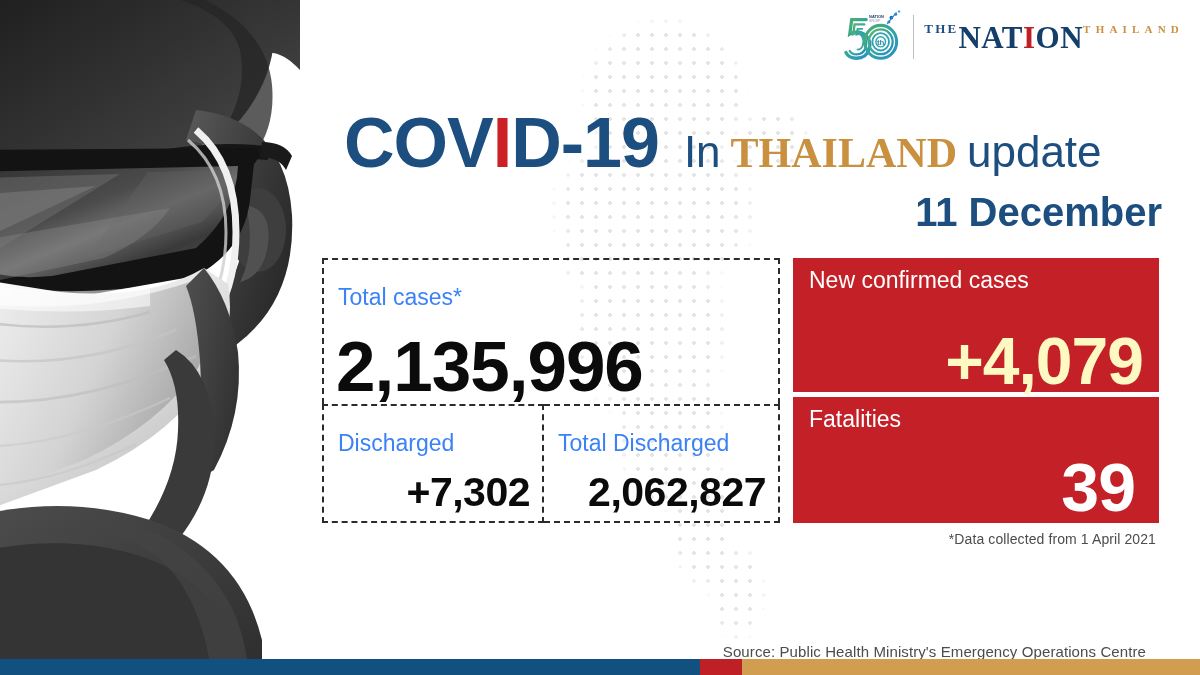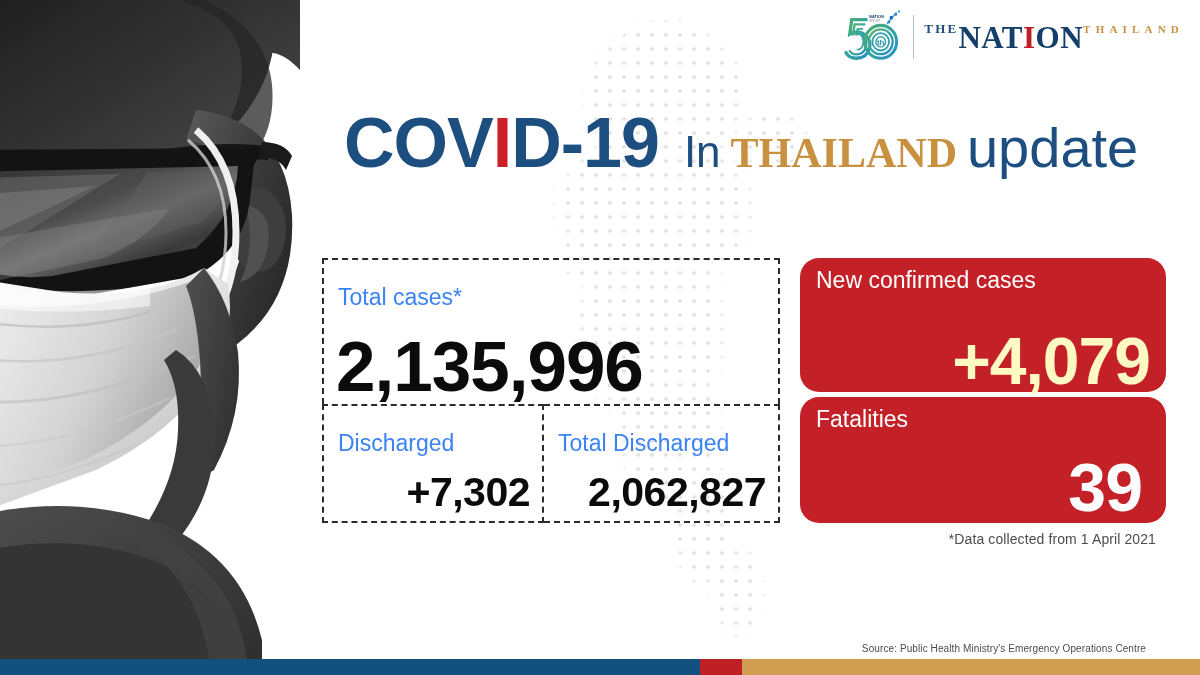--- a/index.html
+++ b/index.html
@@ -133,21 +133,21 @@
   }
   .t-thailand {
     font-family:"Liberation Serif", serif;
     font-size:42px;
     font-weight:700;
     color:#c8903f;
     margin-left:10px;
     line-height:1;
   }
   .t-update {
-    font-size:56px;
+    font-size:44px;
     font-weight:400;
     color:#1c4e80;
     margin-left:10px;
     line-height:1;
   }
   .t-date {
     position:absolute;
     right:38px; top:192px;
     font-size:40px;
     font-weight:700;
@@ -211,25 +211,24 @@
 
   
   .panel-red {
     position:absolute;
     left:788px; top:258px;
     width:366px; height:265px;
     z-index:5;
   }
   .red-box {
     position:absolute;
-    left:12px;
+    left:5px;
     width:366px;
     background:#c32127;
     color:#ffffff;
-    border-radius:19px;
   }
   .red-new { top:0; height:134px; }
   .red-fatal { top:139px; height:126px;padding-left:44px; }
   .red-label {
     position:absolute;
     left:16px; top:9px;
     font-size:23px;
     font-weight:400;
     color:#ffffff;
     white-space:nowrap;
@@ -258,21 +257,21 @@
     position:absolute;
     right:44px; top:531px;
     font-size:14px;
     color:#4c4c4c;
     z-index:5;
     letter-spacing:0.1px;
   }
   .source {
     position:absolute;
     right:54px; top:643px;
-    font-size:10px;
+    font-size:15px;
     color:#4c4c4c;
     z-index:5;
     letter-spacing:0.1px;
   }
 
   
   .bottom-bar {
     position:absolute;
     left:0; bottom:0;
     width:1200px; height:16px;
@@ -414,20 +413,21 @@
       <div class="logo-thailand">THAILAND</div>
     </div>
   </div>
 
   <div class="title-row">
     <span class="t-covid"><span>COV</span><span class="red-i">I</span><span>D-19</span></span>
     <span class="t-in">In</span>
     <span class="t-thailand">THAILAND</span>
     <span class="t-update">update</span>
   </div>
+  <div class="t-date">11 December</div>
 
   <div class="panel-white">
 
     <div class="cell cell-total">
       <div class="cell-label">Total cases*</div>
       <div class="cell-value-big">2,135,996</div>
     </div>
 
     <div class="cell cell-disch">
       <div class="cell-label">Discharged</div>

